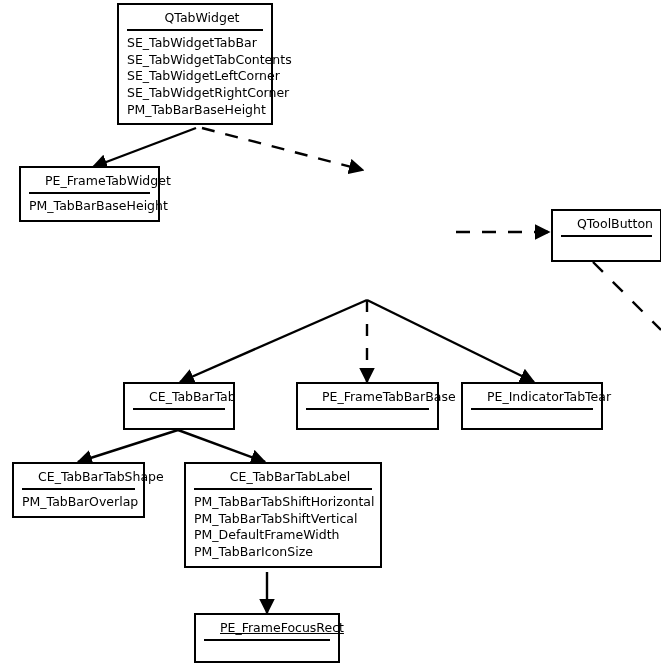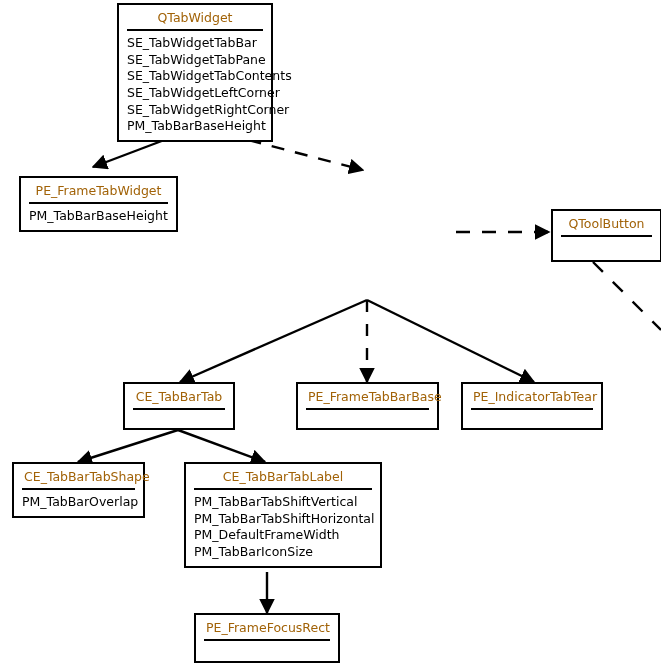--- a/index.html
+++ b/index.html
@@ -28,23 +28,23 @@
   .node {
     position: absolute;
     box-sizing: border-box;
     border: 2px solid #000000;
     background: #ffffff;
     z-index: 2;
   }
   .node-title {
     text-align: center;
     font-size: 12.5px;
-    color: #a16207;
+    color: #000000;
     line-height: 1.2;
-    padding: 5px 10px 4px 10px;
+    padding: 5px 10px 4px 24px;
     white-space: nowrap;
   }
   .node-rule {
     height: 0;
     border-top: 2px solid #000000;
     margin: 0 8px;
   }
   .node-items {
     padding: 4px 8px 5px 8px;
   }
@@ -90,29 +90,28 @@
     <line x1="178" y1="430" x2="265" y2="462" stroke="#000000" stroke-width="2.4" marker-end="url(#arrow)"></line>
 
     <line x1="267" y1="572" x2="267" y2="613" stroke="#000000" stroke-width="2.4" marker-end="url(#arrow)"></line>
   </svg>
 
   <div class="node" style="left:117px; top:3px; width:156px;">
     <div class="node-title">QTabWidget</div>
     <div class="node-rule"></div>
     <div class="node-items">
       <div class="node-item">SE_TabWidgetTabBar</div>
-      <div class="node-item">SE_TabWidgetTabPane</div>
       <div class="node-item">SE_TabWidgetTabContents</div>
       <div class="node-item">SE_TabWidgetLeftCorner</div>
       <div class="node-item">SE_TabWidgetRightCorner</div>
       <div class="node-item">PM_TabBarBaseHeight</div>
     </div>
   </div>
 
-  <div class="node" style="left:19px; top:176px; width:159px;">
+  <div class="node" style="left:19px; top:166px; width:141px;">
     <div class="node-title">PE_FrameTabWidget</div>
     <div class="node-rule"></div>
     <div class="node-items">
       <div class="node-item">PM_TabBarBaseHeight</div>
     </div>
   </div>
 
 
   <div class="node" style="left:551px; top:209px; width:111px; height:53px;">
     <div class="node-title">QToolButton</div>
@@ -143,26 +142,26 @@
   <div class="node" style="left:461px; top:382px; width:142px; height:48px;">
     <div class="node-title">PE_IndicatorTabTear</div>
     <div class="node-rule"></div>
     <div class="node-items node-empty"></div>
   </div>
 
   <div class="node" style="left:184px; top:462px; width:198px;">
     <div class="node-title">CE_TabBarTabLabel</div>
     <div class="node-rule"></div>
     <div class="node-items">
+      <div class="node-item">PM_TabBarTabShiftHorizontal</div>
       <div class="node-item">PM_TabBarTabShiftVertical</div>
-      <div class="node-item">PM_TabBarTabShiftHorizontal</div>
       <div class="node-item">PM_DefaultFrameWidth</div>
       <div class="node-item">PM_TabBarIconSize</div>
     </div>
   </div>
 
-  <div class="node" style="left:194px; top:613px; width:146px; height:50px;">
+  <div class="node" style="left:194px; top:613px; width:146px; height:50px;text-decoration:underline;">
     <div class="node-title">PE_FrameFocusRect</div>
     <div class="node-rule"></div>
     <div class="node-items node-empty"></div>
   </div>
 
 </div>
 
 </body></html>

